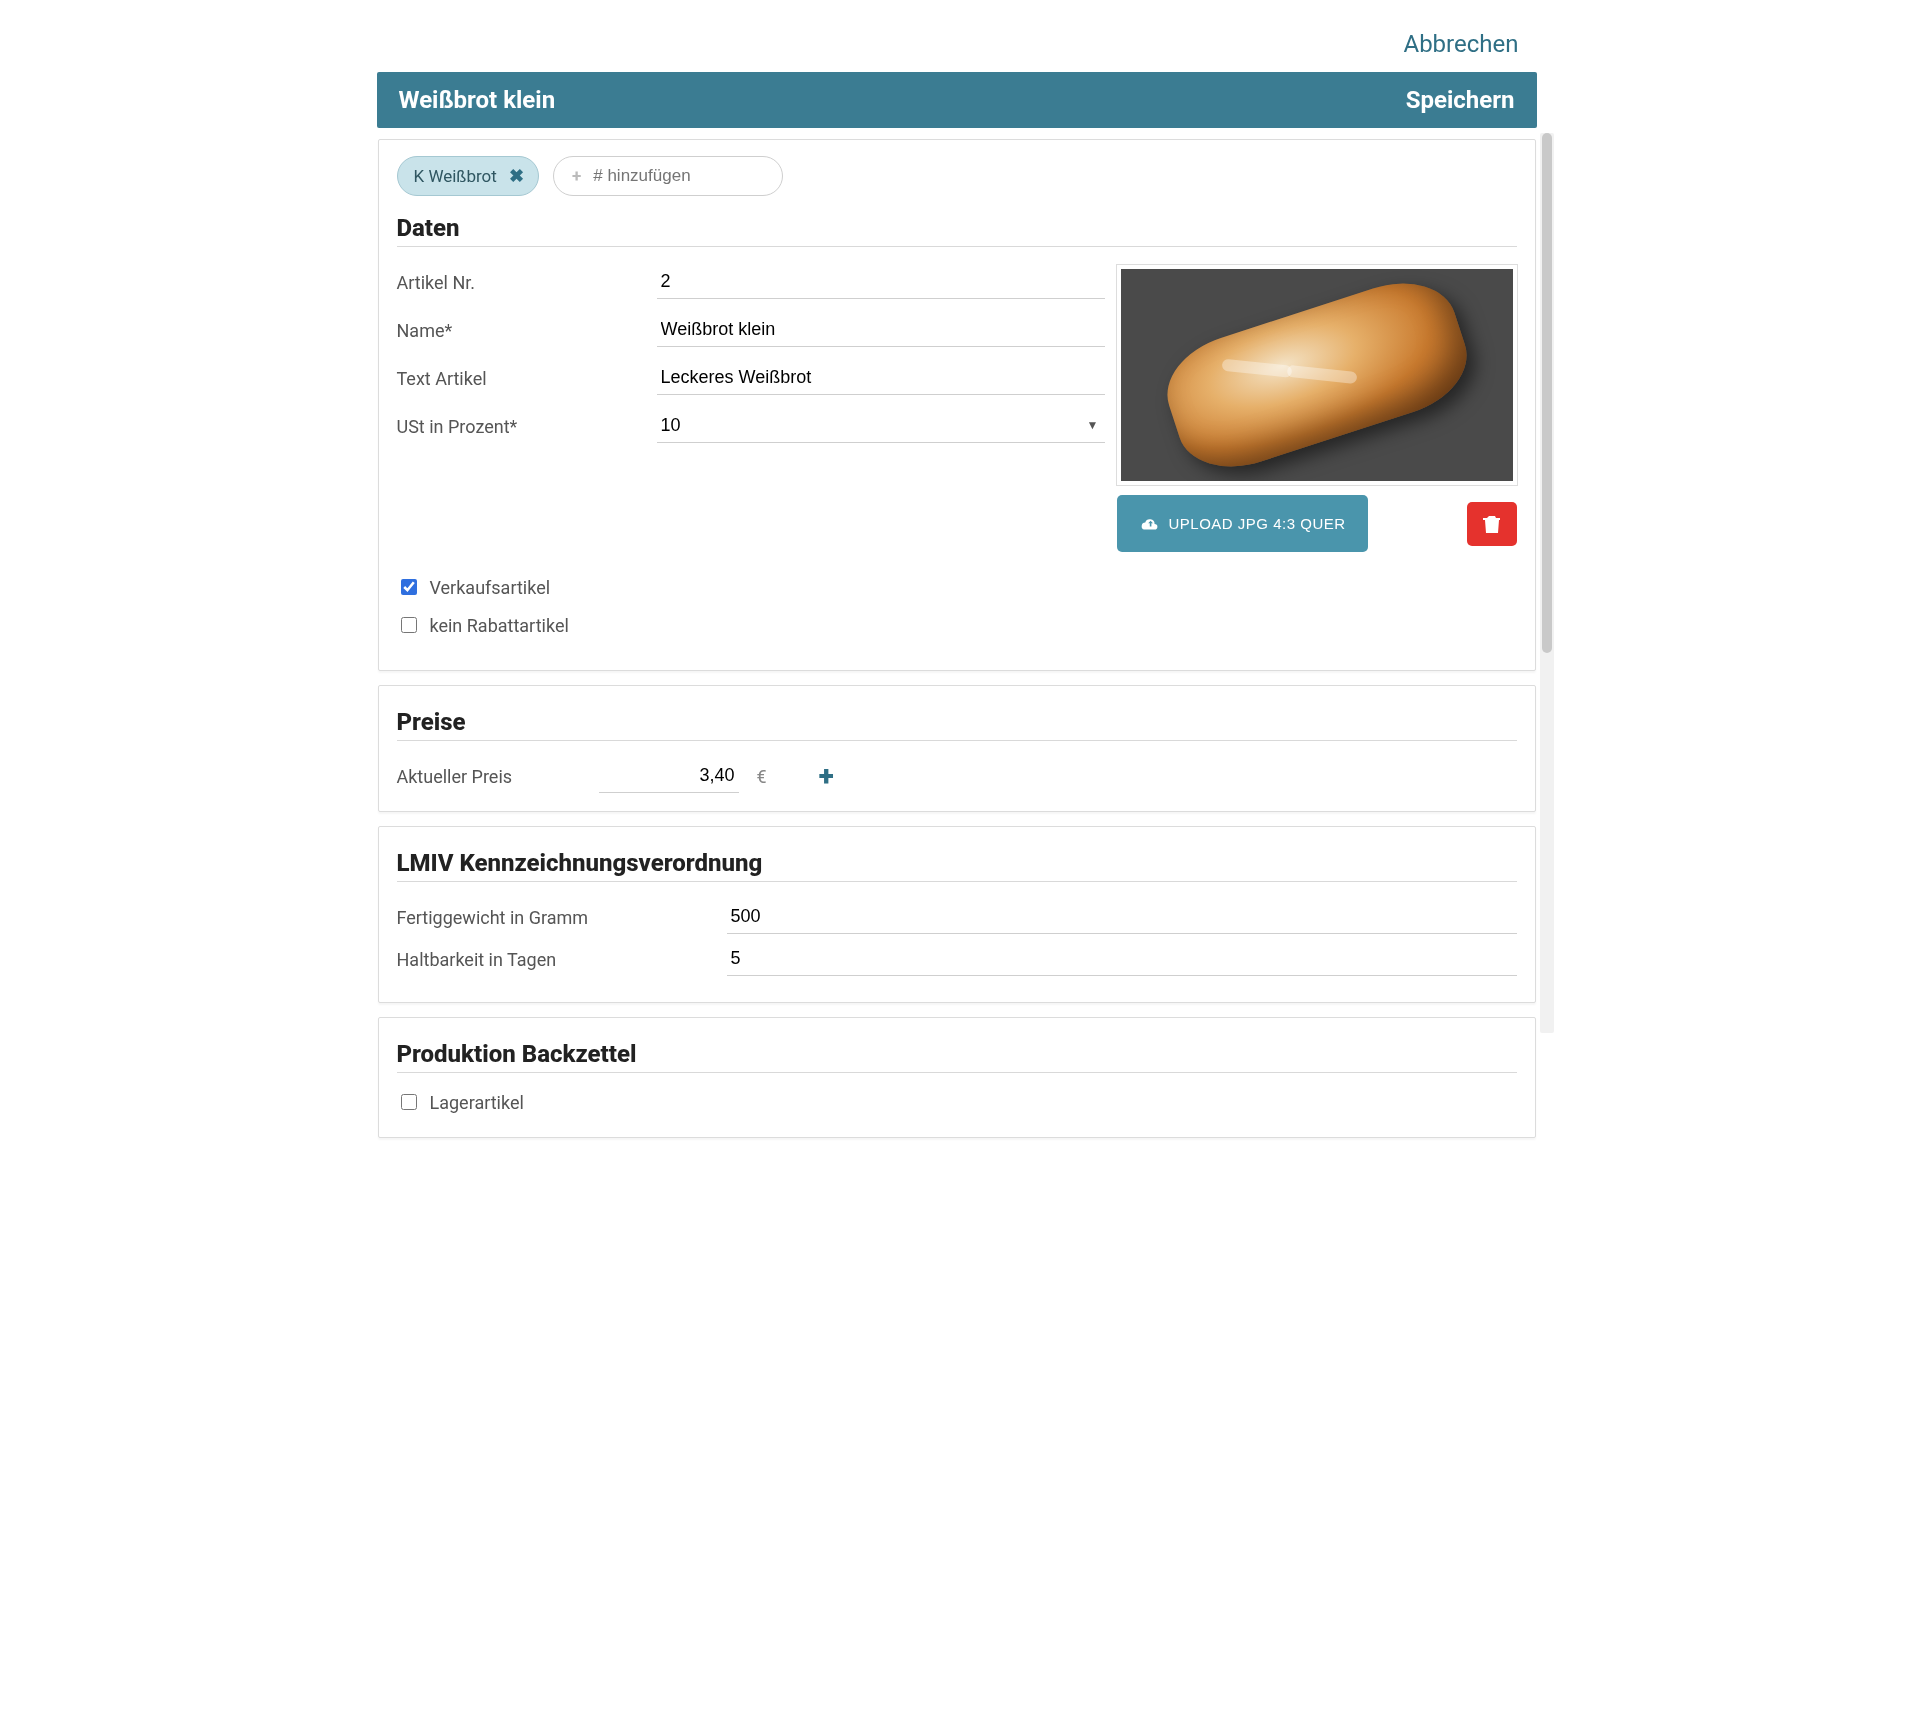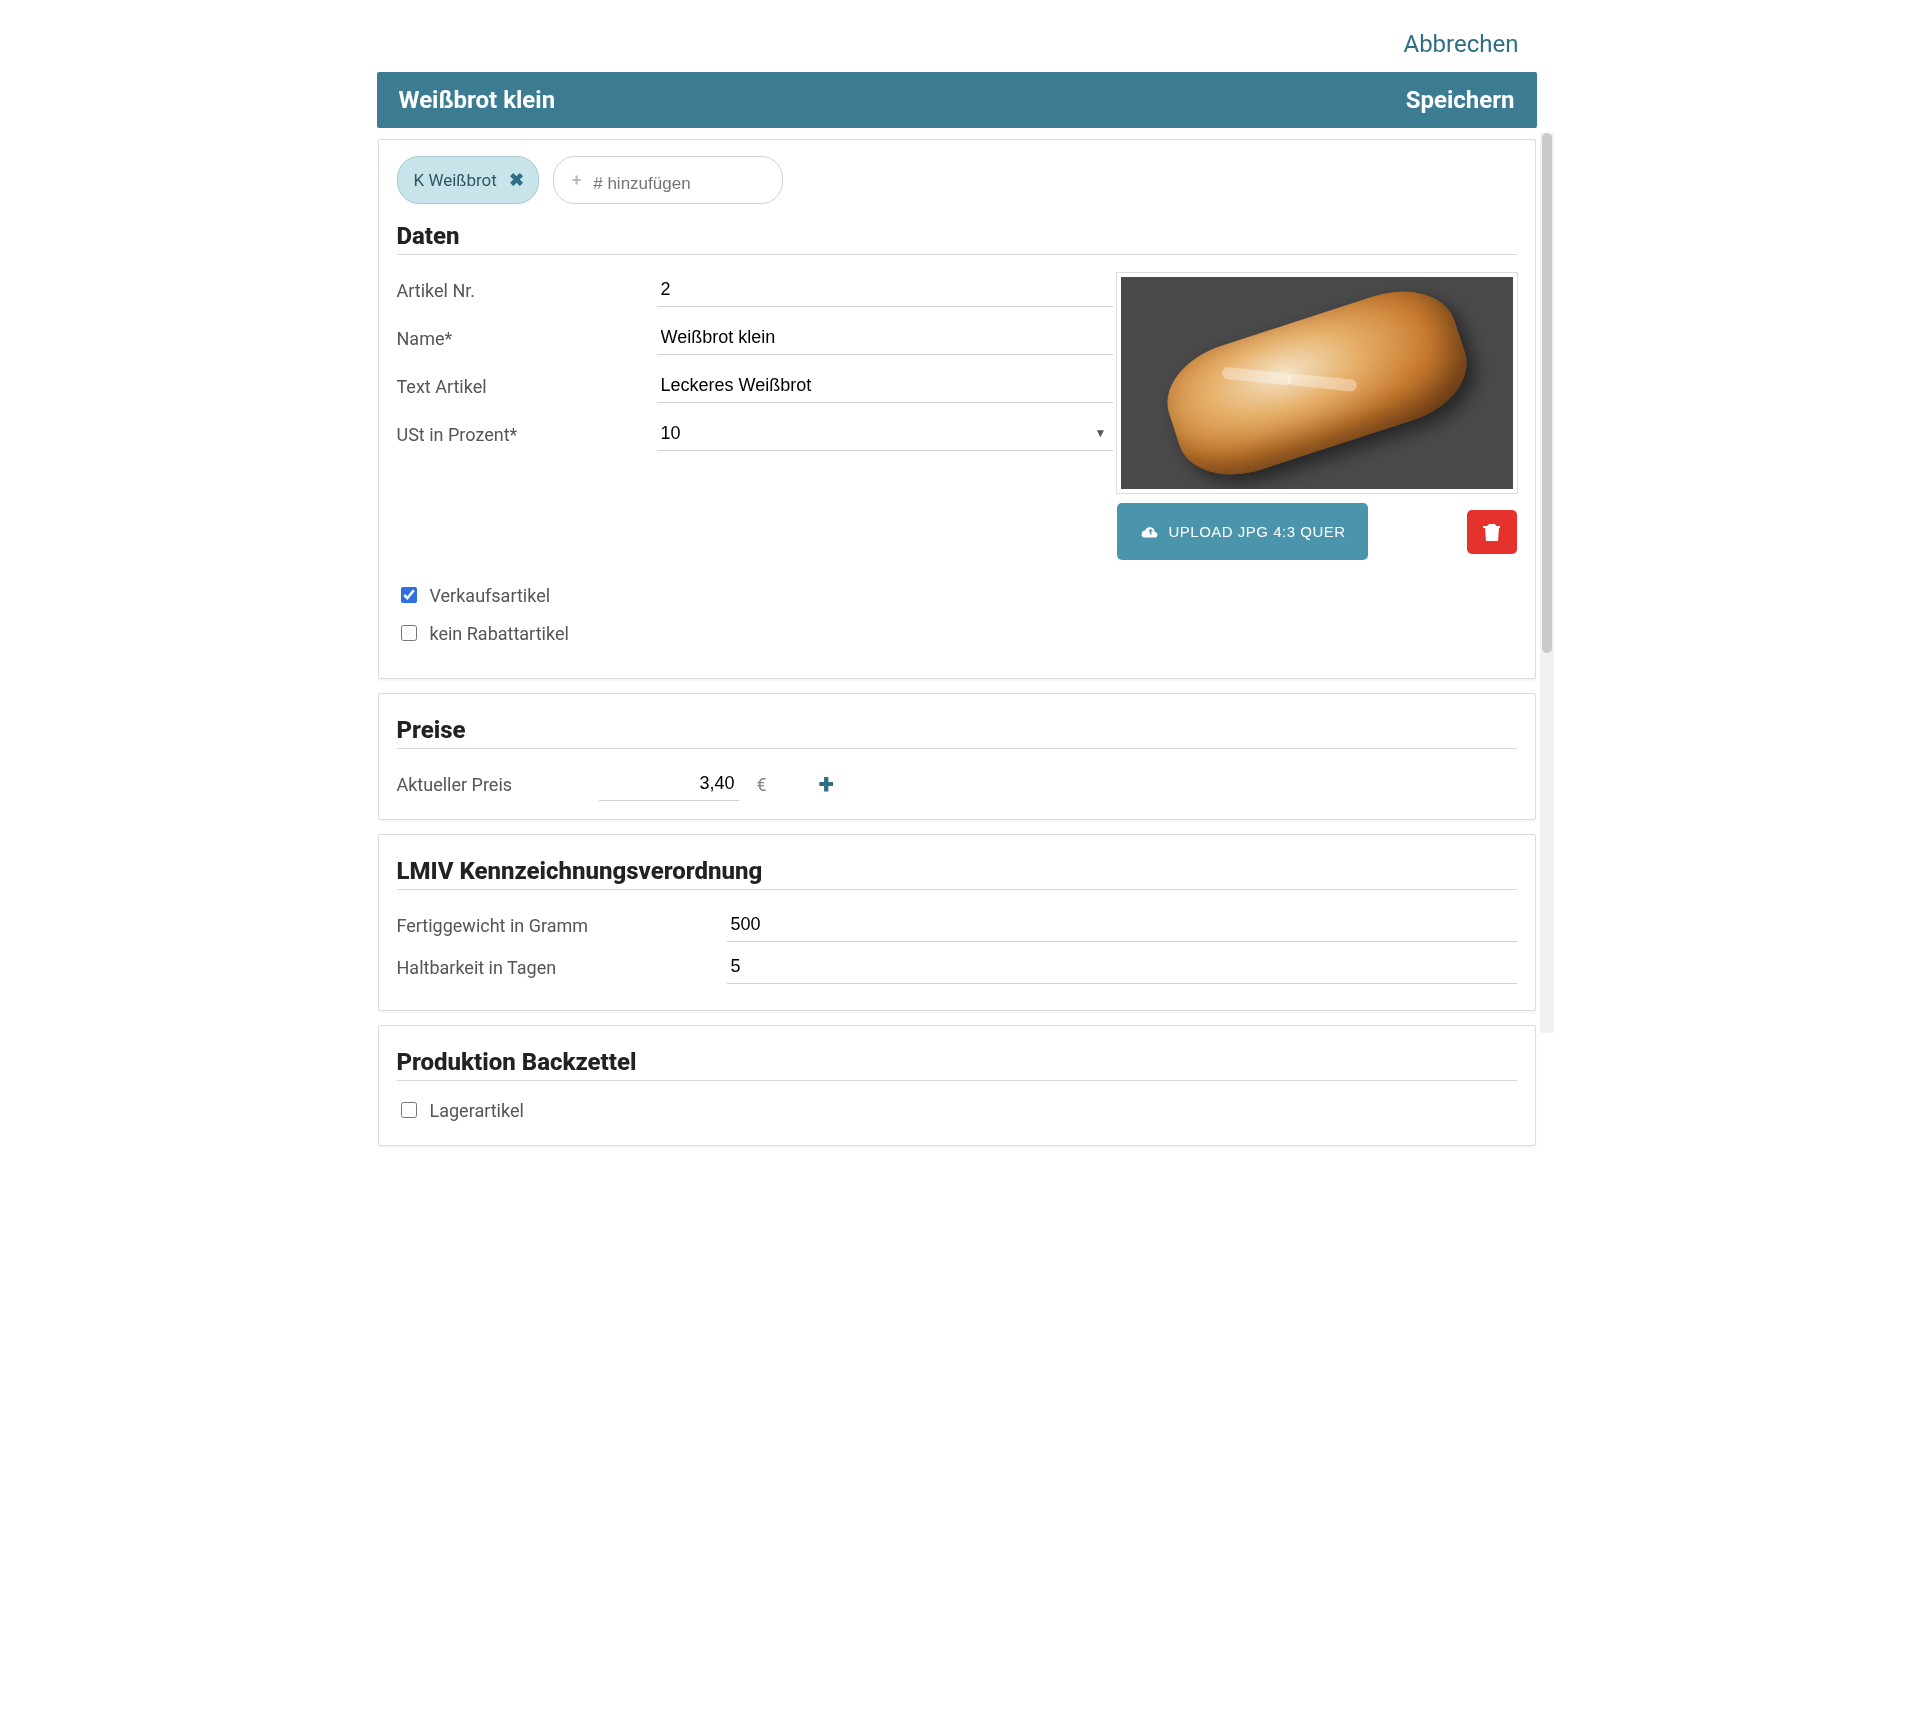--- a/index.html
+++ b/index.html
@@ -111,35 +111,34 @@
   .add-tag .plus {
     color: #bbb;
     font-weight: 700;
   }
   .add-tag input {
     border: none;
     outline: none;
     font-size: 17px;
     color: #444;
     width: 160px;
-    margin-top: 8px;
   }
   .section-title {
     font-weight: 800;
     font-size: 24px;
     margin: 6px 0 4px 0;
   }
   .section-rule {
     border: none;
     border-top: 1px solid #d9d9d9;
     margin: 4px 0 18px 0;
   }
   .daten-grid {
     display: flex;
-    gap: 4px;
+    gap: 12px;
   }
   .daten-left { flex: 1; }
   .daten-right { width: 400px; }
   .form-row {
     display: flex;
     align-items: center;
     margin-bottom: 14px;
   }
   .form-row label {
     width: 260px;

